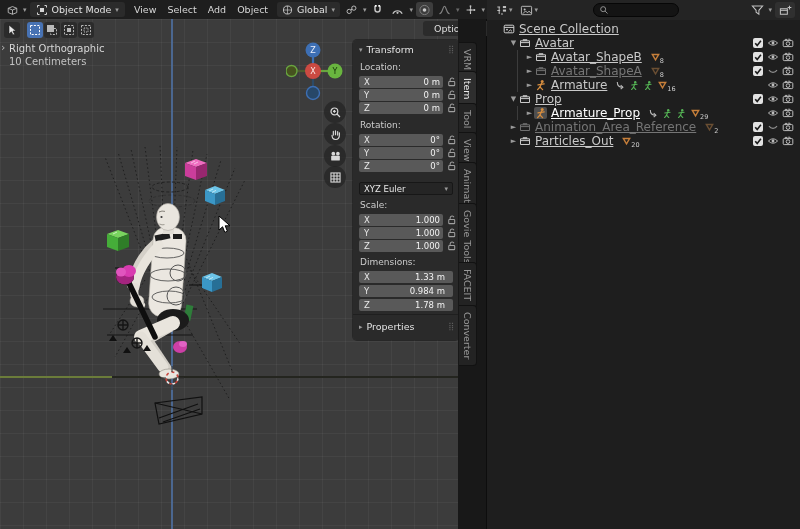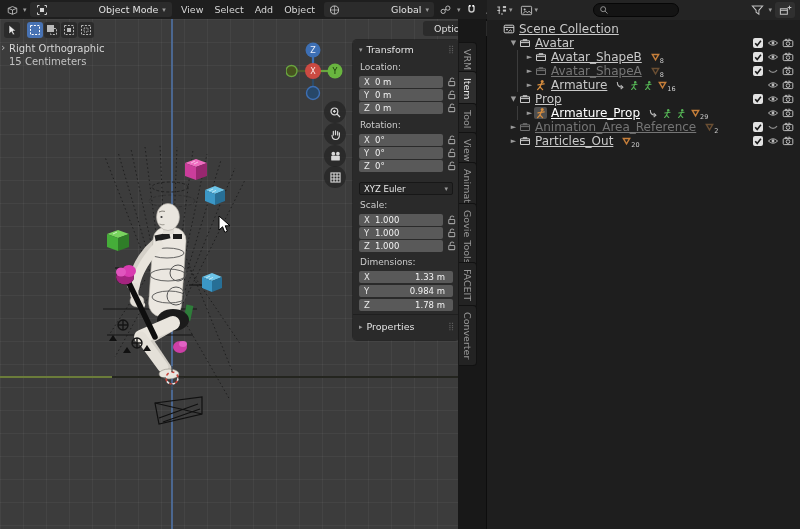--- a/index.html
+++ b/index.html
@@ -16,21 +16,21 @@
   #zaxis{position:absolute;left:171px;top:19px;width:2px;height:510px;background:#4d6f9f;opacity:.85;}
   #groundGreen{position:absolute;left:0;top:376px;width:112px;height:2px;background:#6b7c3a;}
   #groundDark{position:absolute;left:112px;top:376px;width:375px;height:2px;background:#24251f;}
 
   
   #vp-header{position:absolute;left:0;top:0;width:487px;height:19px;background:#1e1e1e;display:flex;align-items:center;gap:3px;padding-left:4px;box-sizing:border-box;z-index:8;}
   .hicon{display:inline-flex;align-items:center;justify-content:center;width:16px;height:15px;flex:0 0 auto;}
   .hicon svg{width:13px;height:12px;}
   .chev{color:#9a9a9a;font-size:7px;flex:0 0 auto;}
   .pill{display:inline-flex;align-items:center;gap:4px;background:#2b2b2b;border-radius:3px;height:15px;padding:0 6px;flex:0 0 auto;}
-  .pill .lbl{color:#e2e2e2;font-size:9.5px;white-space:nowrap;margin-left:47px;}
+  .pill .lbl{color:#e2e2e2;font-size:9.5px;white-space:nowrap;}
   #menubar{display:inline-flex;gap:9px;margin:0 5px;flex:0 0 auto;}
   .menu-item{color:#d6d6d6;font-size:9.5px;padding:2px 1px;white-space:nowrap;}
   .iconbtn{display:inline-flex;align-items:center;justify-content:center;width:17px;height:15px;border-radius:3px;flex:0 0 auto;}
   .iconbtn svg{width:13px;height:12px;}
   .iconbtn.pressed{background:#3d3d3d;}
   .iconbtn.blue{background:#4772b3;}
   #hdr-right{margin-left:auto;display:inline-flex;align-items:center;gap:2px;padding-right:4px;}
 
   
   #toolrow{position:absolute;left:4px;top:22px;display:flex;gap:3px;z-index:5;}
@@ -57,21 +57,21 @@
   #charsvg{position:absolute;left:85px;top:135px;z-index:3;}
   #cursor-arrow{position:absolute;left:218px;top:216px;z-index:9;}
 
   
   #npanel{position:absolute;left:353px;top:40px;width:106px;height:300px;background:rgba(41,41,41,.97);border-radius:4px;z-index:6;box-shadow:0 0 0 1px rgba(0,0,0,.35);}
   .phdr{position:absolute;left:6px;display:flex;align-items:center;gap:4px;color:#e3e3e3;font-size:9.5px;width:94px;}
   .phdr .grip{margin-left:auto;color:#5d5d5d;font-size:8px;letter-spacing:-1px;}
   .seclabel{position:absolute;left:7px;color:#cccccc;font-size:9px;}
   .trow{position:absolute;left:6px;width:84px;height:12px;background:#595959;border-radius:2px;display:flex;align-items:center;font-size:8.5px;}
   .trow .axis{padding-left:5px;width:11px;color:#e8e8e8;}
-  .trow .val{flex:1;text-align:left;color:#f2f2f2;padding-right:3px;}
+  .trow .val{flex:1;text-align:right;color:#f2f2f2;padding-right:3px;}
   .trow.wide{width:94px;}
   .trow.wide .val{text-align:right;padding-right:8px;}
   .lockic{position:absolute;left:93px;width:12px;height:12px;}
   .lockic svg{width:11px;height:11px;}
   #rotmode{position:absolute;left:6px;width:94px;height:13px;background:#252525;border:1px solid #171717;border-radius:2px;box-sizing:border-box;display:flex;align-items:center;font-size:8.5px;color:#e8e8e8;padding:0 4px;}
   #rotmode .lbl{flex:1;}
   #npanel .sep{position:absolute;left:0;width:106px;height:1px;background:#1f1f1f;}
 
   
   #tabstrip{position:absolute;left:458px;top:19px;width:28px;height:510px;background:#181818;z-index:6;}
@@ -351,21 +351,21 @@
 
     <div id="options-btn">
       <span class="lbl">Options</span>
       <span class="chev">▾</span>
     </div>
 
     <span id="tb-expander">›</span>
 
     <div id="vp-overlay-text">
       <div class="l0">Right Orthographic</div>
-      <div class="l2">15 Centimeters</div>
+      <div class="l2">10 Centimeters</div>
     </div>
 
     <svg id="gizmo" width="64" height="66" viewBox="0 0 64 66">
       <line x1="27" y1="31" x2="27" y2="10" stroke="#3d6fb4" stroke-width="2.2"></line>
       <line x1="27" y1="31" x2="49" y2="31" stroke="#69a53f" stroke-width="2.2"></line>
       <line x1="27" y1="31" x2="12" y2="31" stroke="#4c5c2e" stroke-width="2.2"></line>
       <line x1="27" y1="31" x2="27" y2="48" stroke="#2c4a66" stroke-width="2.2"></line>
       <circle cx="27" cy="10" r="7.5" fill="#3d6fb4"></circle>
       <text x="27" y="13" font-size="8" fill="#e8eefb" text-anchor="middle">Z</text>
       <circle cx="49" cy="31" r="7.5" fill="#69b53f"></circle>

